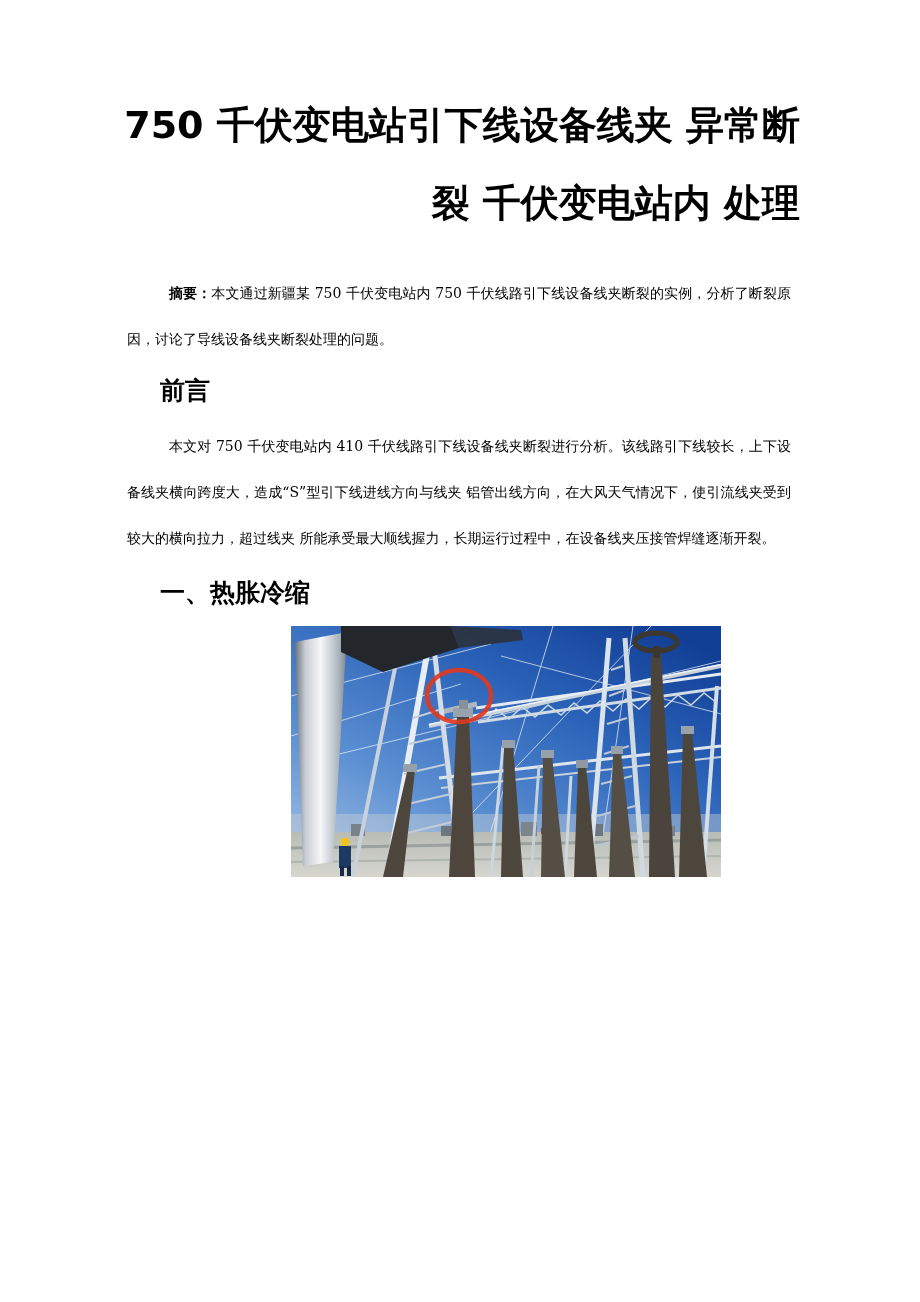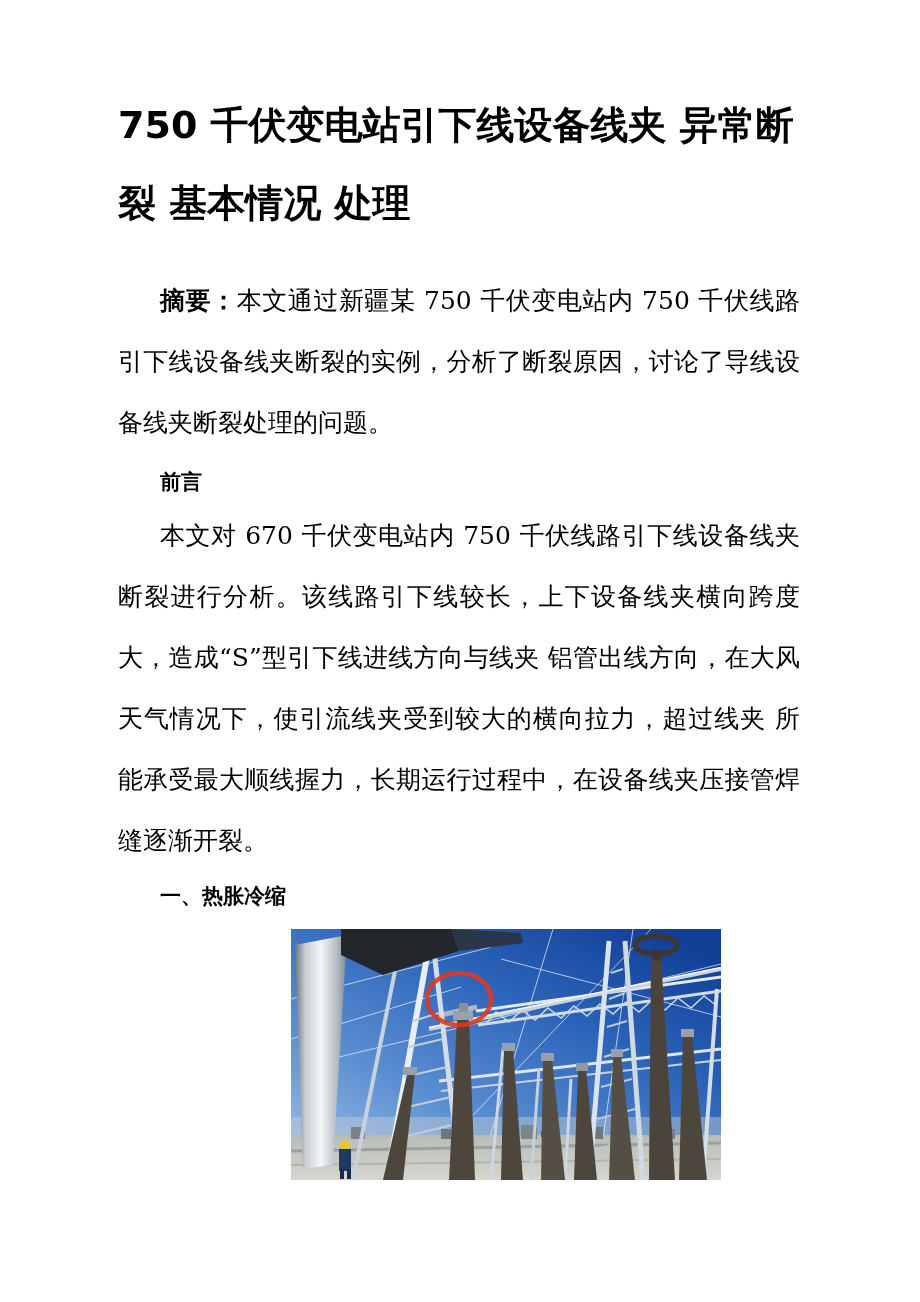--- a/index.html
+++ b/index.html
@@ -10,39 +10,39 @@
     font-family: "DejaVu Serif", "Liberation Serif", serif;
     color: #000000;
   }
   .page { padding: 86px 120px 0 118px; box-sizing: border-box; }
 
   h1.doc-title {
     font-family: "DejaVu Sans", "Liberation Sans", sans-serif;
     font-weight: bold;
     font-size: 38px;
     line-height: 78px;
-    text-align: left;
+    text-align: right;
     margin: 0 0 28px 0;
     color: #000;
   }
   h1.doc-title .t-line { display: block; white-space: pre; }
 
   p.body-para {
-    font-size: 25px;
-    line-height: 61px;
+    font-size: 14px;
+    line-height: 46px;
     text-align: justify;
     text-indent: 42px;
-    margin: 0;
+    margin: 9px;
   }
   p.abstract-para { margin-bottom: 6px; }
   p.keywords-para { margin-bottom: 8px; }
   .inline-label { font-weight: bold; }
 
   h2.sec-heading {
-    font-size: 21px;
+    font-size: 25px;
     line-height: 46px;
     font-weight: bold;
     text-indent: 42px;
     margin: 0;
   }
   h2.sec-heading.second { margin-top: 2px; }
 
   figure.photo {
     margin: 10px 0 0 173px;
     padding: 0;
@@ -52,29 +52,29 @@
   }
   figure.photo svg { display: block; }
 </style>
 </head>
 <body>
 
 <div class="page">
 
   <h1 class="doc-title">
     <span class="t-line">750 千伏变电站引下线设备线夹 异常断</span>
-    <span class="t-line">裂 基本情况 处理</span>
+    <span class="t-line">裂 千伏变电站内 处理</span>
   </h1>
 
   <p class="body-para abstract-para"><span class="inline-label">摘要：</span><span>本文通过新疆某 750 千伏变电站内 750 千伏线路引下线设备线夹断裂的实例，分析了断裂原因，讨论了导线设备线夹断裂处理的问题。</span></p>
 
 
   <h2 class="sec-heading">前言</h2>
 
-  <p class="body-para">本文对 670 千伏变电站内 750 千伏线路引下线设备线夹断裂进行分析。该线路引下线较长，上下设备线夹横向跨度大，造成“S”型引下线进线方向与线夹 铝管出线方向，在大风天气情况下，使引流线夹受到较大的横向拉力，超过线夹 所能承受最大顺线握力，长期运行过程中，在设备线夹压接管焊缝逐渐开裂。</p>
+  <p class="body-para">本文对 750 千伏变电站内 410 千伏线路引下线设备线夹断裂进行分析。该线路引下线较长，上下设备线夹横向跨度大，造成“S”型引下线进线方向与线夹 铝管出线方向，在大风天气情况下，使引流线夹受到较大的横向拉力，超过线夹 所能承受最大顺线握力，长期运行过程中，在设备线夹压接管焊缝逐渐开裂。</p>
 
   <h2 class="sec-heading second">一、热胀冷缩</h2>
 
 
   <figure class="photo">
     <svg width="430" height="251" viewBox="0 0 430 251" xmlns="http://www.w3.org/2000/svg">
       <defs>
         <linearGradient id="sky" x1="0" y1="1" x2="0.85" y2="0">
           <stop offset="0" stop-color="#aac6e8"></stop>
           <stop offset="0.35" stop-color="#5b8fd2"></stop>

